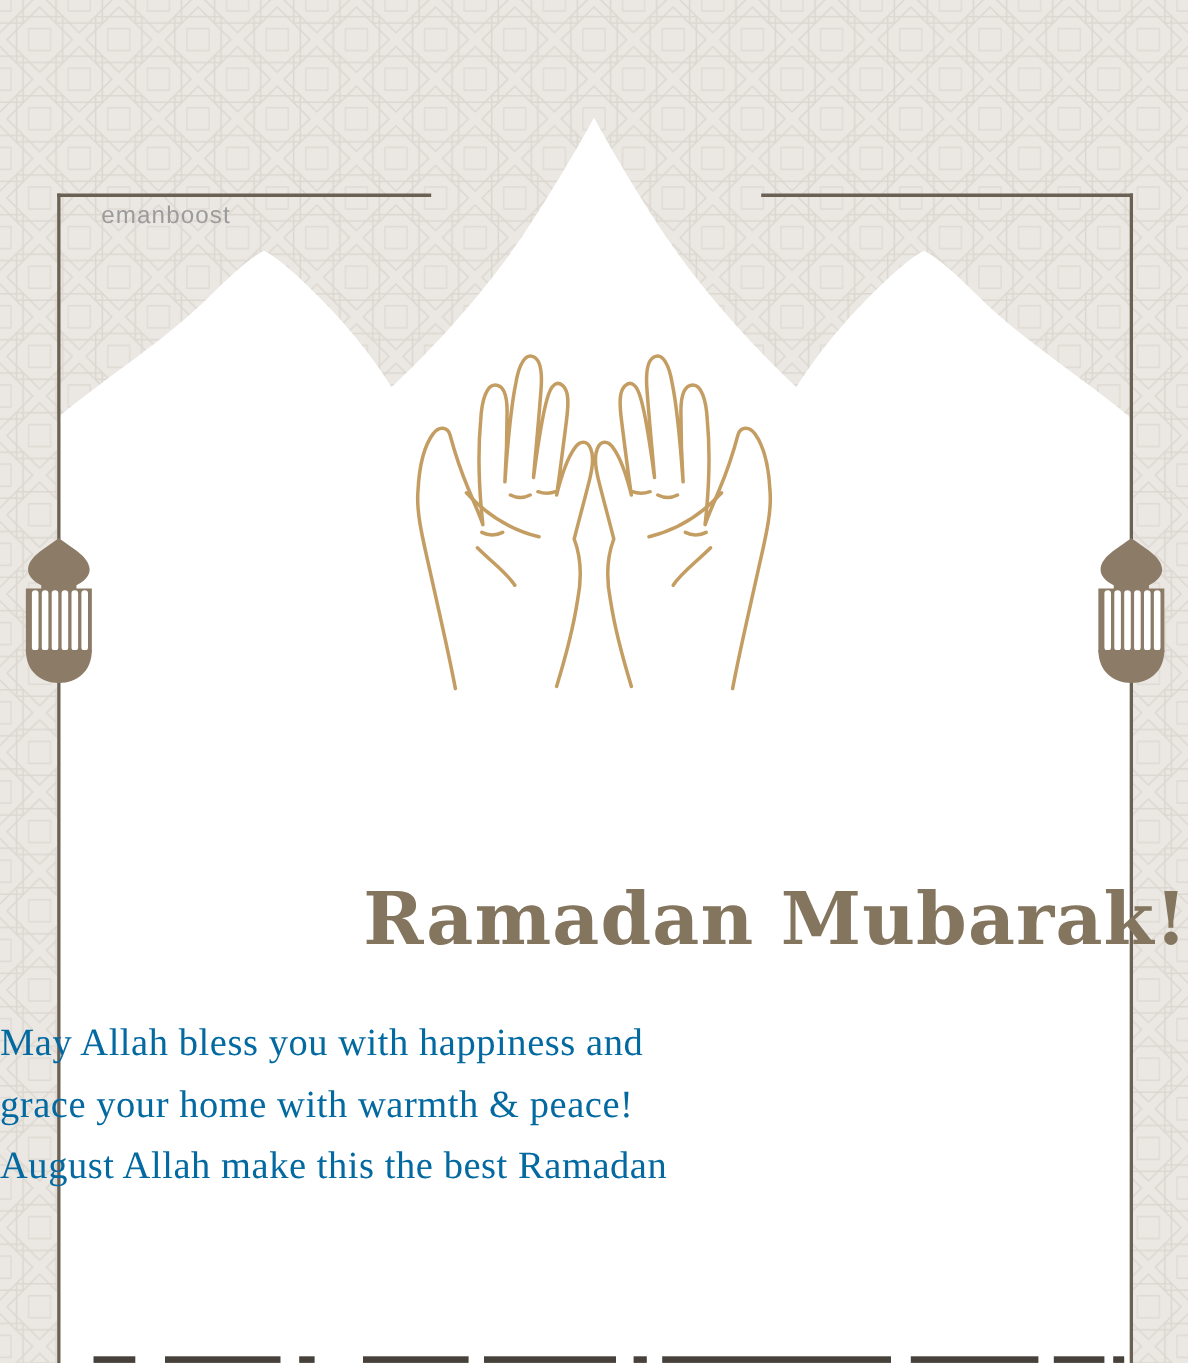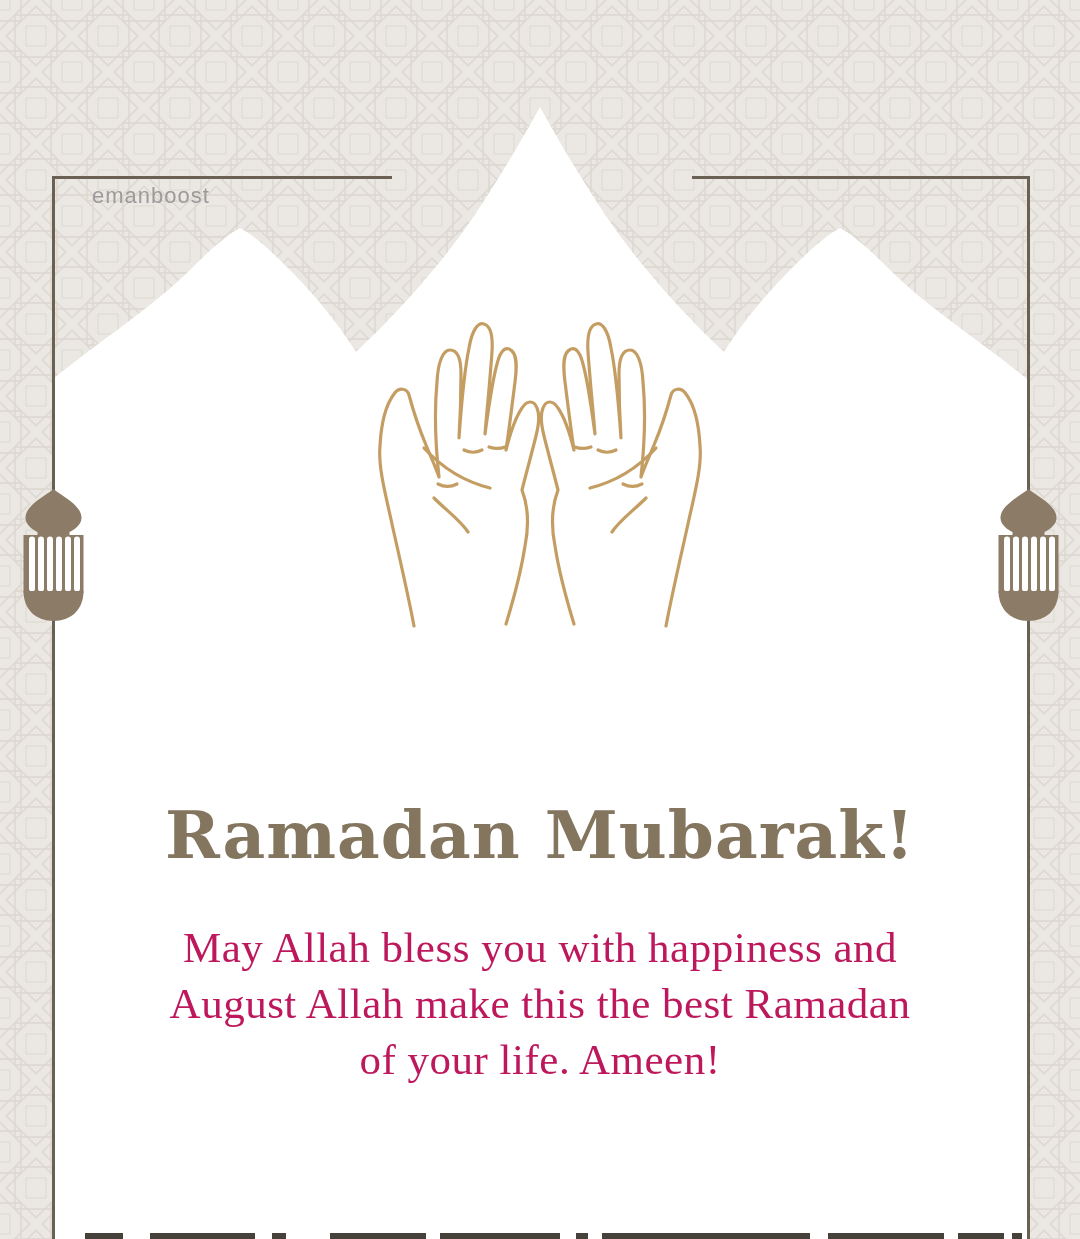--- a/index.html
+++ b/index.html
@@ -18,33 +18,32 @@
   }
   .arabic{
     position:absolute;left:0;top:636px;width:100%;
     text-align:center;
     font-family:"DejaVu Sans", sans-serif;
     font-size:82px;line-height:1.5;
     color:#cfa165;
   }
   .title{
     position:absolute;left:0;top:794px;width:100%;
-    text-align:center;
+    text-align:right;
     font-family:"DejaVu Serif", serif;
     font-weight:700;
     font-size:66px;line-height:1.25;
     color:#84755f;
     letter-spacing:1px;
   }
   .message{
     position:absolute;left:0;top:920px;width:100%;
-    text-align:center;
     font-family:"Liberation Serif", serif;
-    font-size:43px;line-height:56px;
-    color:#be185d;
+    font-size:35px;line-height:56px;
+    color:#0369a1;
     letter-spacing:0.5px;
   }
   .cutoff-strip{position:absolute;left:0;bottom:0;width:100%;height:7px;}
   .cutoff-strip .bar{position:absolute;bottom:0;height:6px;background:#46423b;}
   .b1 {left:85px;  width:38px;}
   .b2 {left:150px; width:105px;}
   .b3 {left:272px; width:14px;}
   .b4 {left:330px; width:96px;}
   .b5 {left:440px; width:120px;}
   .b6 {left:576px; width:12px;}
@@ -164,22 +163,22 @@
     </g>
   </svg>
 
   <div class="watermark">emanboost</div>
 
 
   <div class="title">Ramadan Mubarak!</div>
 
   <div class="message">
     <div>May Allah bless you with happiness and</div>
+    <div>grace your home with warmth &amp; peace!</div>
     <div>August Allah make this the best Ramadan</div>
-    <div>of your life. Ameen!</div>
   </div>
 
   <div class="cutoff-strip">
     <div class="bar b1"></div>
     <div class="bar b2"></div>
     <div class="bar b3"></div>
     <div class="bar b4"></div>
     <div class="bar b5"></div>
     <div class="bar b6"></div>
     <div class="bar b7"></div>

